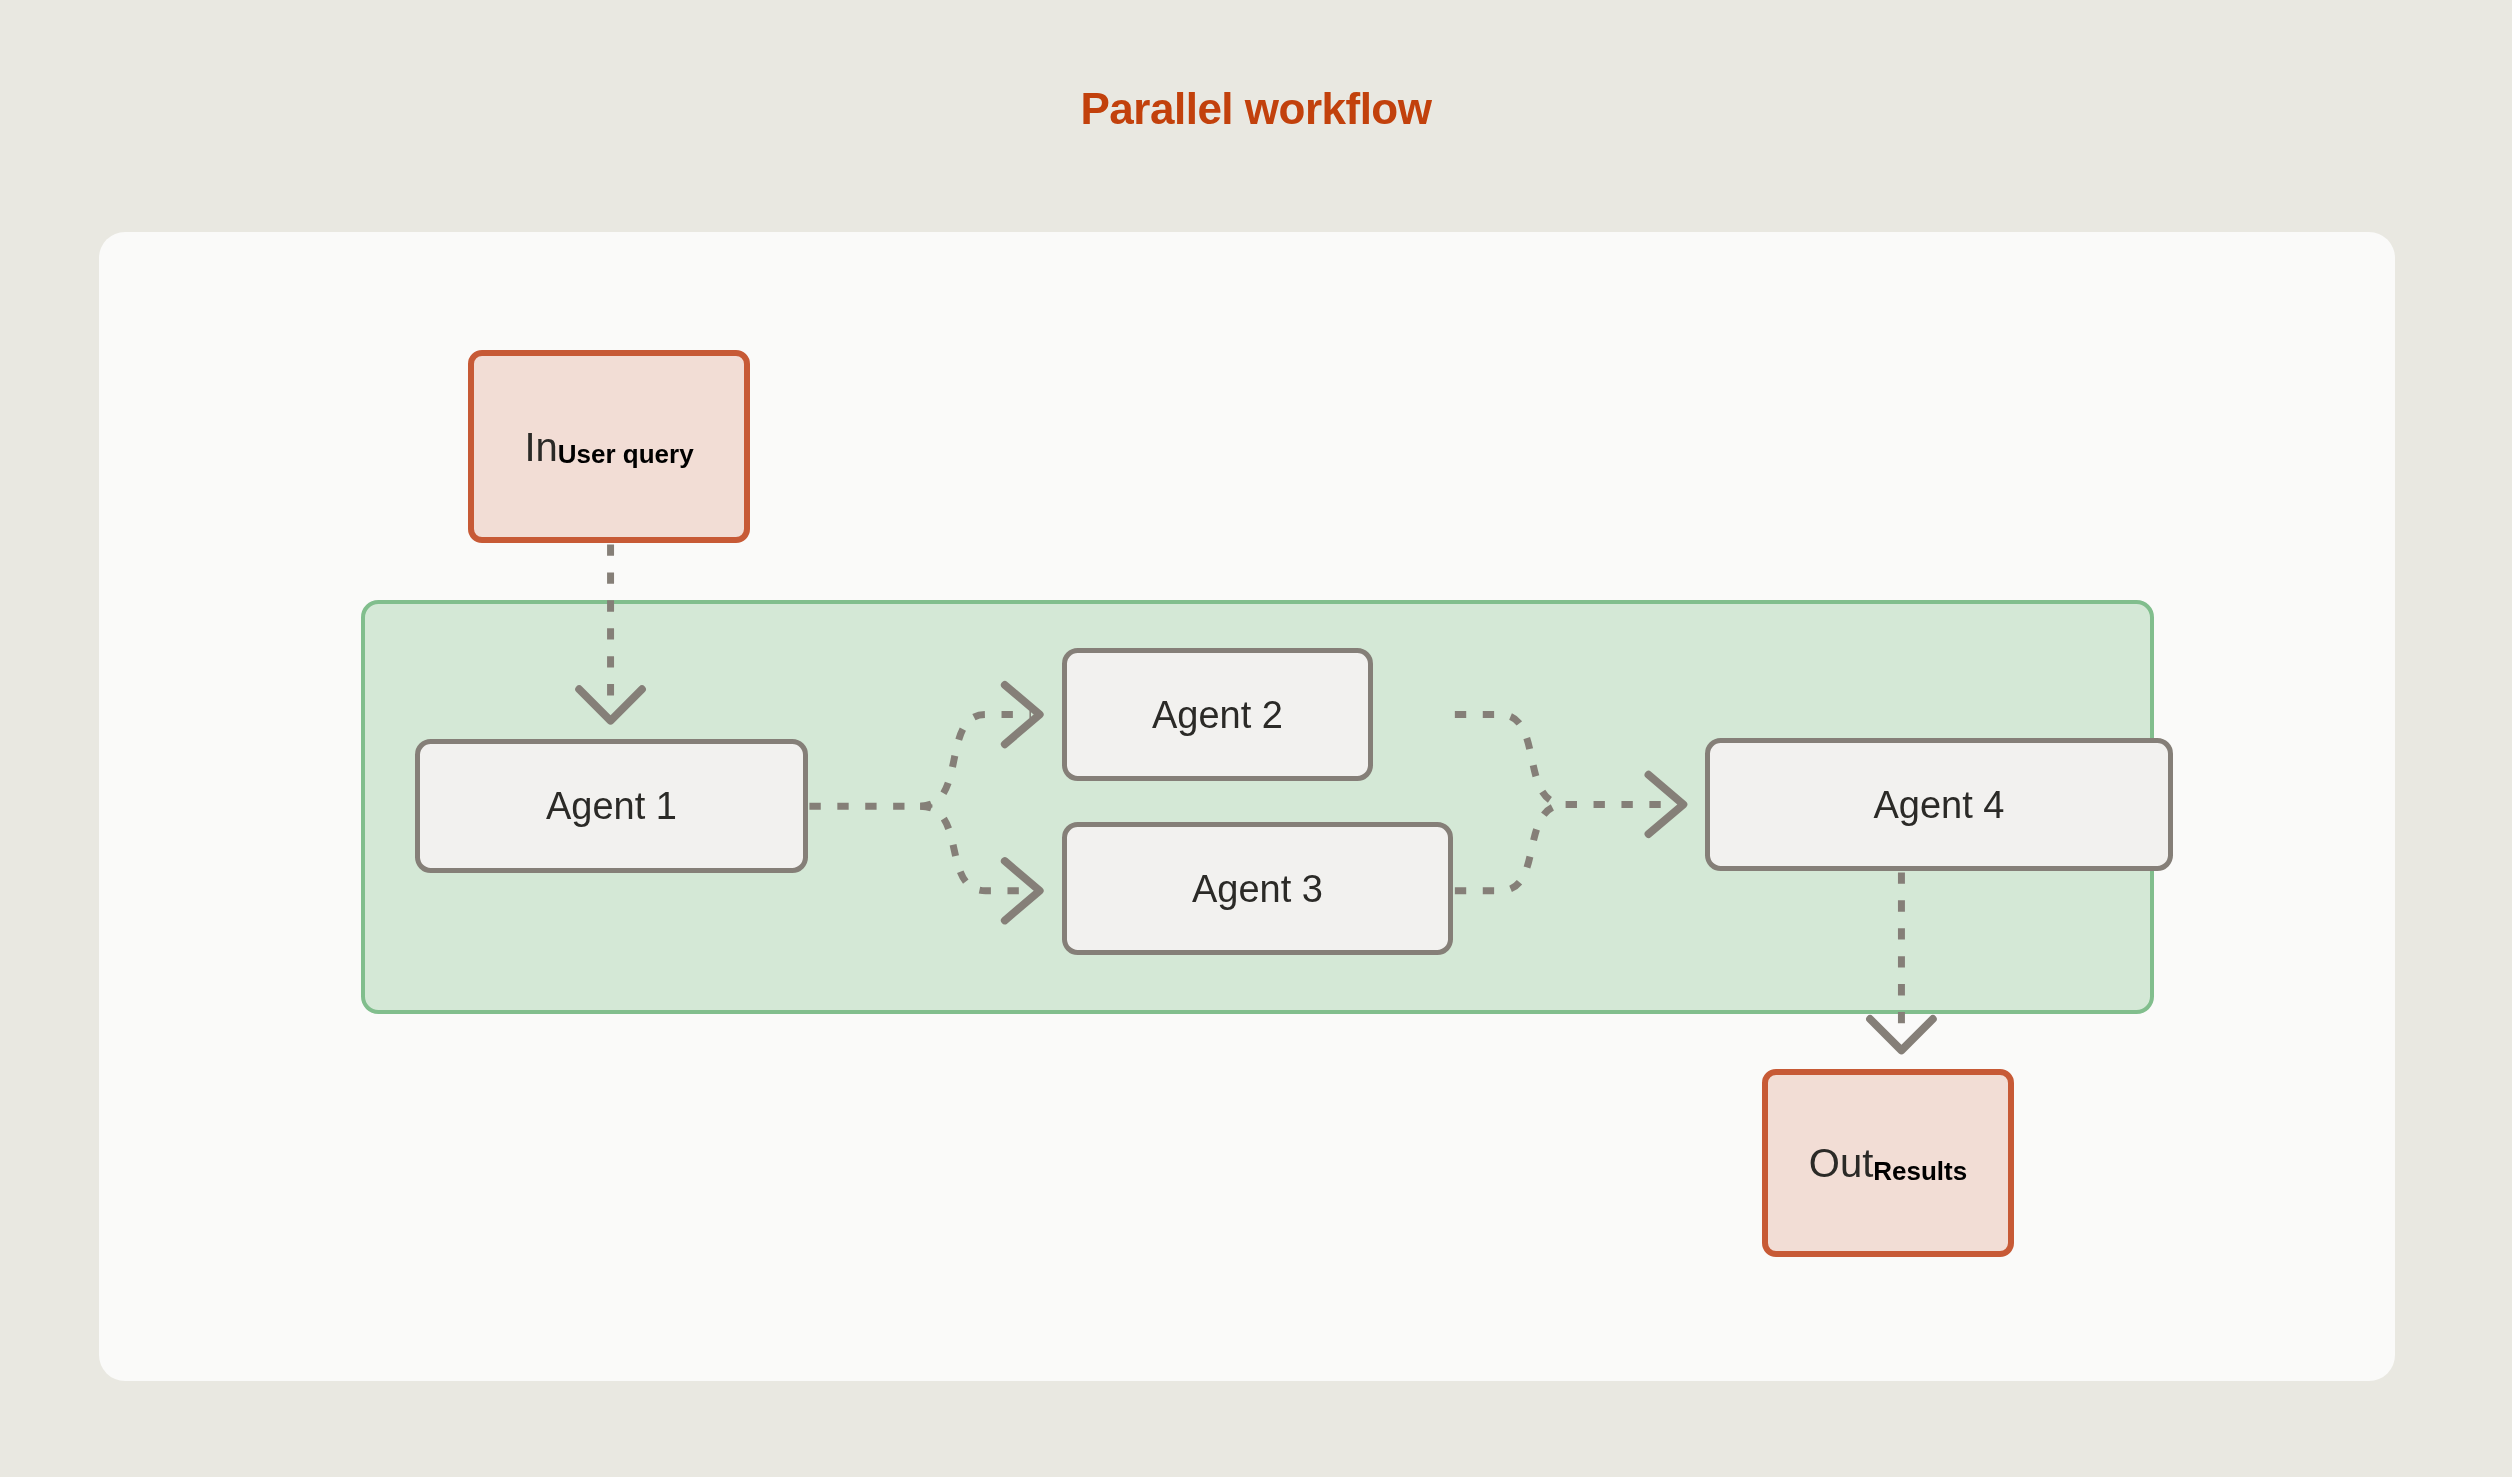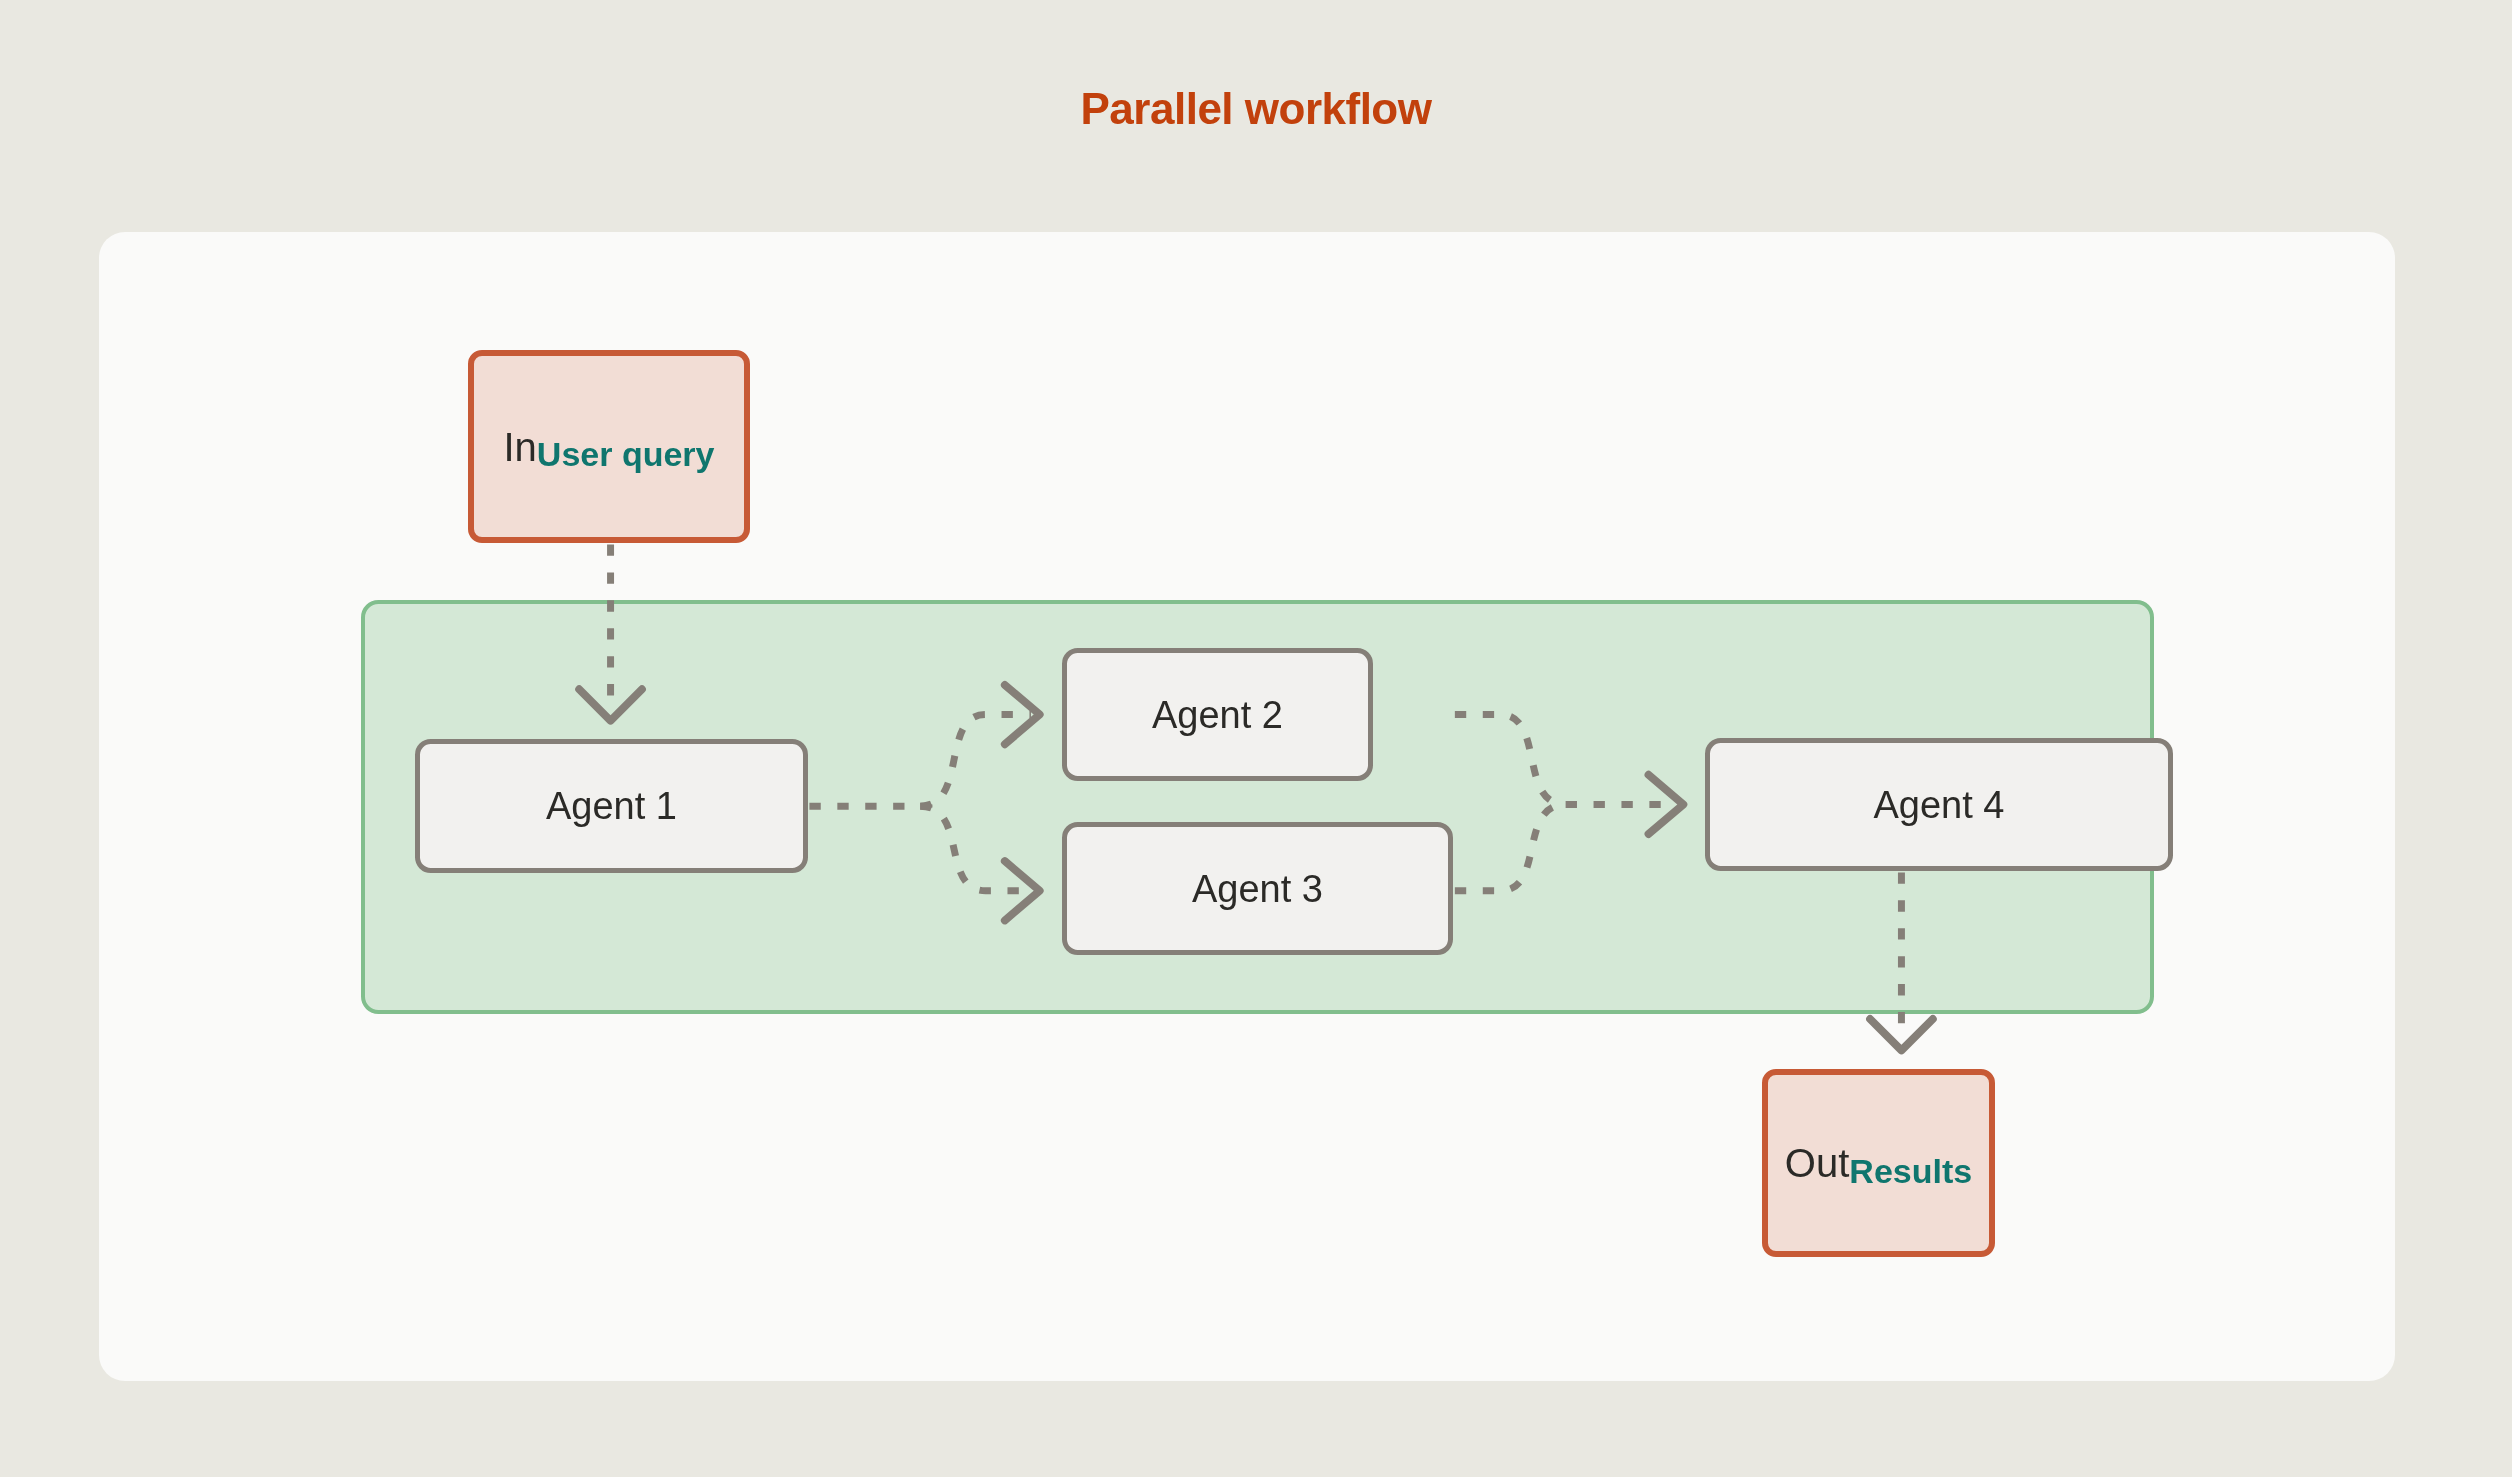--- a/index.html
+++ b/index.html
@@ -95,30 +95,30 @@
   }
 
   .node-io .node-title {
     font-size: 40px;
     font-weight: 400;
     color: #2B2A27;
     line-height: 1;
   }
 
   .node-io .node-subtitle {
-    font-size: 34px;
+    font-size: 26px;
     font-weight: 700;
-    color: #0f766e;
+    color: #000000;
     line-height: 1;
     margin-top: 15px;
   }
 
   
   #node-in      { left: 468px;  top: 350px;  width: 282px; height: 193px; }
-  #node-out     { left: 1762px; top: 1069px; width: 233px; height: 188px; }
+  #node-out     { left: 1762px; top: 1069px; width: 252px; height: 188px; }
 
   #node-agent-1 { left: 415px;  top: 739px;  width: 393px; height: 134px; }
   #node-agent-2 { left: 1062px; top: 648px;  width: 311px; height: 133px; }
   #node-agent-3 { left: 1062px; top: 822px;  width: 391px; height: 133px; }
   #node-agent-4 { left: 1705px; top: 738px;  width: 468px; height: 133px; }
 </style>
 </head>
 <body>
 
 <div id="page">

